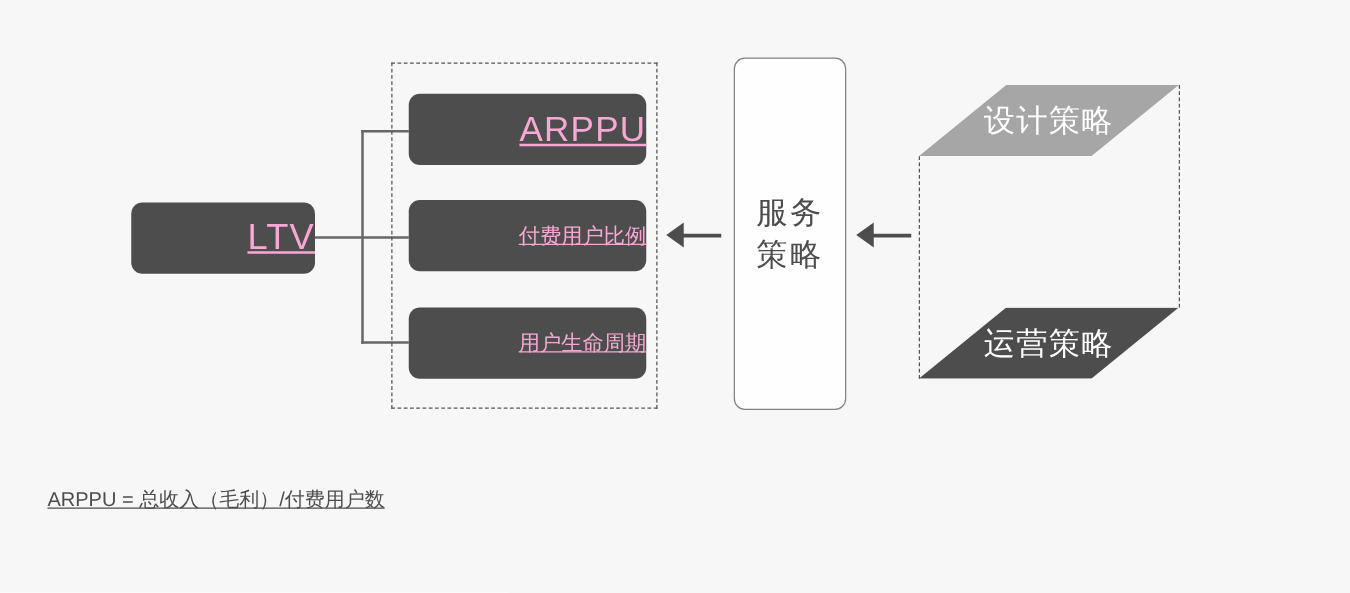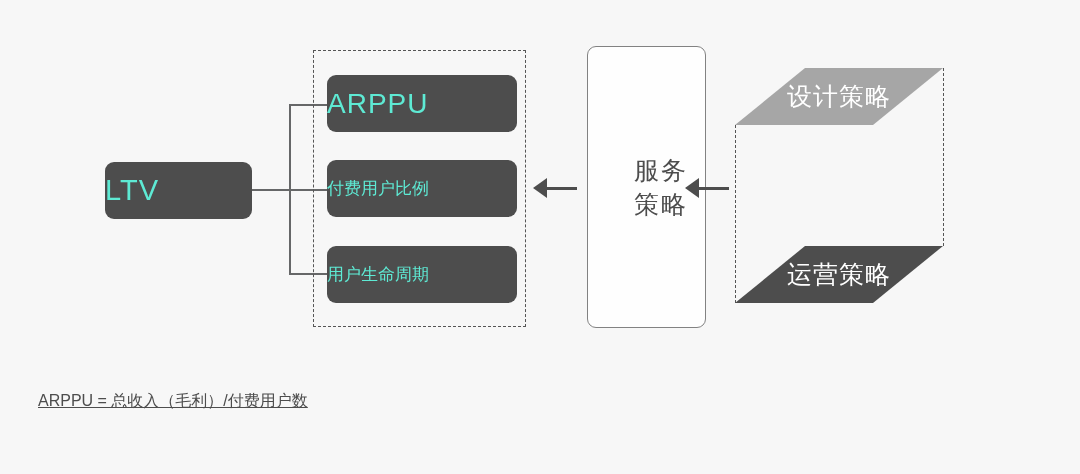--- a/index.html
+++ b/index.html
@@ -4,36 +4,36 @@
 <style>
   html,body{margin:0;padding:0;}
   body{font-family:"Liberation Sans","DejaVu Sans",sans-serif;}
   .canvas{position:relative;width:1080px;height:474px;background:#f7f7f7;overflow:hidden;}
 
   
   .line{position:absolute;background:#666768;}
 
   
   .darkbox{position:absolute;background:#4d4d4d;border-radius:9px;display:flex;
-           align-items:center;justify-content:flex-start;color:#5eead4;}
+           align-items:center;justify-content:flex-end;color:#f9a8d4;text-decoration:underline;}
   .ltv{left:105px;top:162px;width:147px;height:57px;font-size:29px;letter-spacing:1px;}
   .factor{left:327px;width:190px;height:57px;font-size:17px;}
   .factor.latin{font-size:28px;letter-spacing:1px;}
   .factor.f0{top:75px;}
   .factor.f1{top:160px;}
   .factor.f2{top:246px;}
 
   
   .dashed-group{position:absolute;left:313px;top:50px;width:211px;height:275px;
                 border:1px dashed #555;}
 
   
   .service-box{position:absolute;left:587px;top:46px;width:88px;height:280px;
                background:#fefefe;border:1px solid #828282;border-radius:9px;
-               display:flex;align-items:center;justify-content:center;padding-left:29px;}
+               display:flex;align-items:center;justify-content:center;}
   .service-box .txt{font-size:25px;line-height:34px;color:#4d4d4d;text-align:center;
                     letter-spacing:2px;}
 
   
   .arrow{position:absolute;width:44px;height:20px;}
   .arrow .head{position:absolute;left:0;top:0;width:0;height:0;
                border-top:10px solid transparent;border-bottom:10px solid transparent;
                border-right:14px solid #4d4d4d;}
   .arrow .shaft{position:absolute;left:13px;top:9px;width:31px;height:2.5px;background:#4d4d4d;}
   .arrow1{left:533px;top:178px;}

